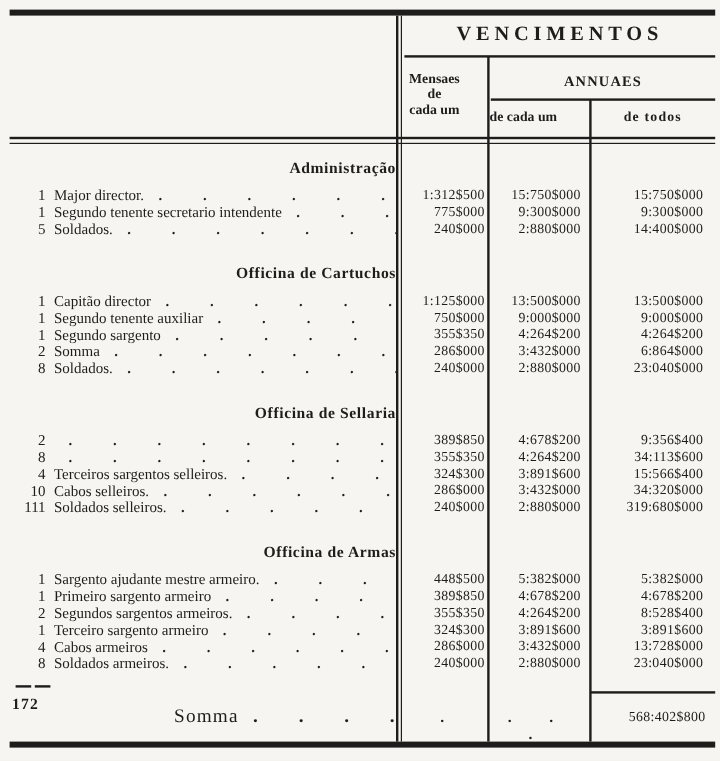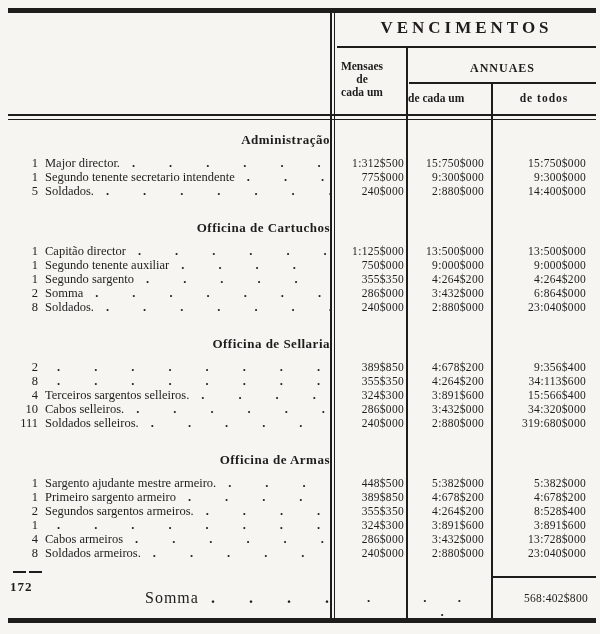--- a/index.html
+++ b/index.html
@@ -297,20 +297,21 @@
             <span class="lbl">Segundos sargentos armeiros.</span>
             <span class="dots">..........</span>
           </span>
           <span class="money m1">355$350</span>
           <span class="money m2">4:264$200</span>
           <span class="money m3">8:528$400</span>
         </div>
         <div class="row">
           <span class="rowleft">
             <span class="qty">1</span>
+            <span class="lbl">Terceiro sargento armeiro</span>
             <span class="dots">..........</span>
           </span>
           <span class="money m1">324$300</span>
           <span class="money m2">3:891$600</span>
           <span class="money m3">3:891$600</span>
         </div>
         <div class="row">
           <span class="rowleft">
             <span class="qty">4</span>
             <span class="lbl">Cabos armeiros</span>

